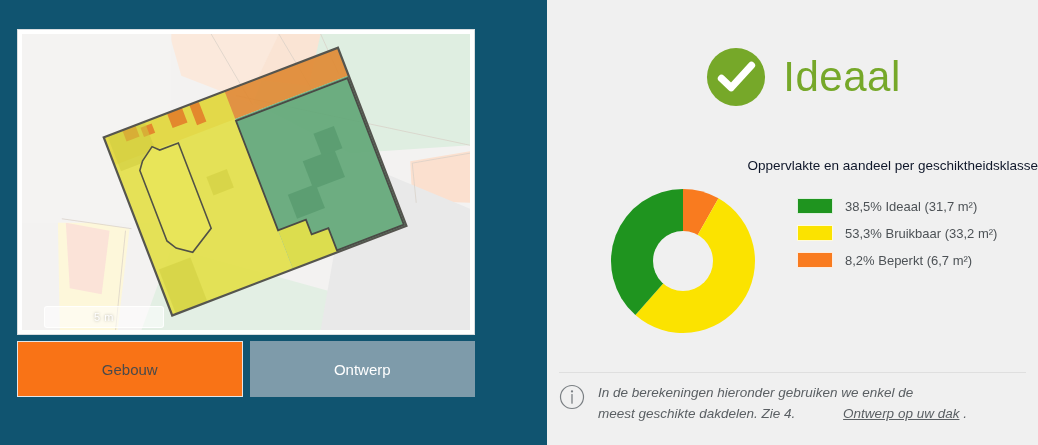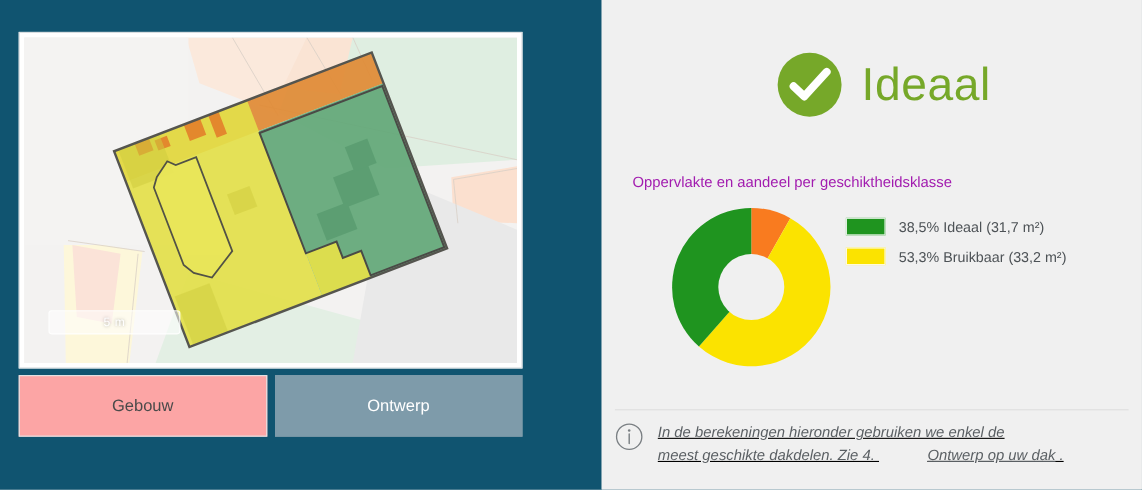--- a/index.html
+++ b/index.html
@@ -18,38 +18,38 @@
   }
   .map-card{
     position:absolute;left:17px;top:29px;width:458px;height:306px;
     background:#ffffff;border:1px solid #d8dde0;box-sizing:border-box;
     overflow:hidden;
   }
   .map-viewport{position:absolute;inset:4px;overflow:hidden;background:#f2f2f0;}
   .map-svg{position:absolute;left:0;top:0;width:100%;height:100%;display:block;}
 
   .scalebar{
-    position:absolute;left:22px;bottom:26px;
+    position:absolute;left:22px;bottom:2px;
     width:118px;height:20px;
     background:rgba(255,255,255,.55);
     border:1px solid rgba(255,255,255,.85);
     border-radius:3px;
     display:flex;align-items:center;justify-content:center;
     font-size:11px;color:#ffffff;
     text-shadow:0 0 3px rgba(0,0,0,.35);
     letter-spacing:.5px;
   }
 
   .tabs{
     position:absolute;left:17px;top:341px;width:458px;height:56px;
     display:flex;gap:7px;
   }
   .tab{
     flex:1;display:flex;align-items:center;justify-content:center;
-    background:#fca5a5;border:1px solid #e3e6e8;box-sizing:border-box;
+    background:#f97316;border:1px solid #e3e6e8;box-sizing:border-box;
     font-size:15px;color:#4a4a4a;cursor:pointer;
   }
   .tab.active{
     background:#7e9baa;border-color:#7e9baa;color:#ffffff;
   }
 
   
   .right-panel{
     position:relative;flex:1;height:445px;background:#f0f0f0;
   }
@@ -57,48 +57,47 @@
     position:absolute;left:0;right:0;top:46px;
     display:flex;align-items:center;justify-content:center;gap:16px;padding-left:21px;
   }
   .verdict-icon{width:62px;height:62px;flex:none;}
   .verdict-text{
     font-size:42px;color:#76a829;line-height:1;
     font-weight:400;letter-spacing:.5px;
   }
 
   .chart-subtitle{
-    position:absolute;left:0;right:0;top:158px;text-align:left;
-    font-size:13.5px;color:#a21caf;margin-left:28px;
+    position:absolute;left:0;right:0;top:158px;text-align:right;
+    font-size:13.5px;color:#0f172a;margin-left:28px;
   }
 
   .chart-row{
     position:absolute;left:50px;top:186px;right:10px;
     display:flex;align-items:flex-start;
   }
   .donut-wrap{width:172px;height:150px;flex:none;position:relative;}
   .donut{width:150px;height:150px;display:block;margin:0 auto;}
 
   .legend{padding-top:12px;}
   .legend-item{
-    display:flex;align-items:center;margin-bottom:11px;
+    display:flex;align-items:center;margin-bottom:11px;margin-left:28px;
   }
   .swatch{
     width:36px;height:16px;flex:none;margin-right:12px;
     border:1px solid rgba(255,255,255,.85);
     box-sizing:border-box;
   }
   .legend-label{font-size:13px;color:#4d5256;white-space:nowrap;}
 
   .note{
     position:absolute;left:12px;right:12px;top:372px;
     display:flex;align-items:flex-start;gap:13px;
     padding-top:10px;
     border-top:1px solid #dfdfdf;
-    text-decoration:underline;
   }
   .note-icon{width:26px;height:26px;flex:none;margin-top:1px;}
   .note-text{
     font-size:13.5px;line-height:1.55;color:#5a5f63;
     font-style:italic;
   }
   .note-link{
     color:#5a5f63;text-decoration:underline;cursor:pointer;margin-left:44px;
   }
 </style>
@@ -219,20 +218,24 @@
 
       <div class="legend">
         <div class="legend-item">
           <span class="swatch" style="background: rgb(31, 148, 31);"></span>
           <span class="legend-label">38,5% Ideaal (31,7 m²)</span>
         </div>
         <div class="legend-item">
           <span class="swatch" style="background: rgb(251, 227, 0);"></span>
           <span class="legend-label">53,3% Bruikbaar (33,2 m²)</span>
         </div>
+        <div class="legend-item">
+          <span class="swatch" style="background: rgb(249, 123, 31);"></span>
+          <span class="legend-label">8,2% Beperkt (6,7 m²)</span>
+        </div>
       </div>
     </div>
 
     <div class="note">
       <svg class="note-icon" viewBox="0 0 26 26">
         <circle cx="13" cy="13" r="11.5" fill="none" stroke="#7a7f83" stroke-width="1.2"></circle>
         <circle cx="13" cy="7.4" r="1.15" fill="#7a7f83"></circle>
         <path d="M13 10.6 L13 19.2" stroke="#7a7f83" stroke-width="1.3" stroke-linecap="round" fill="none"></path>
       </svg>
       <div class="note-text">

